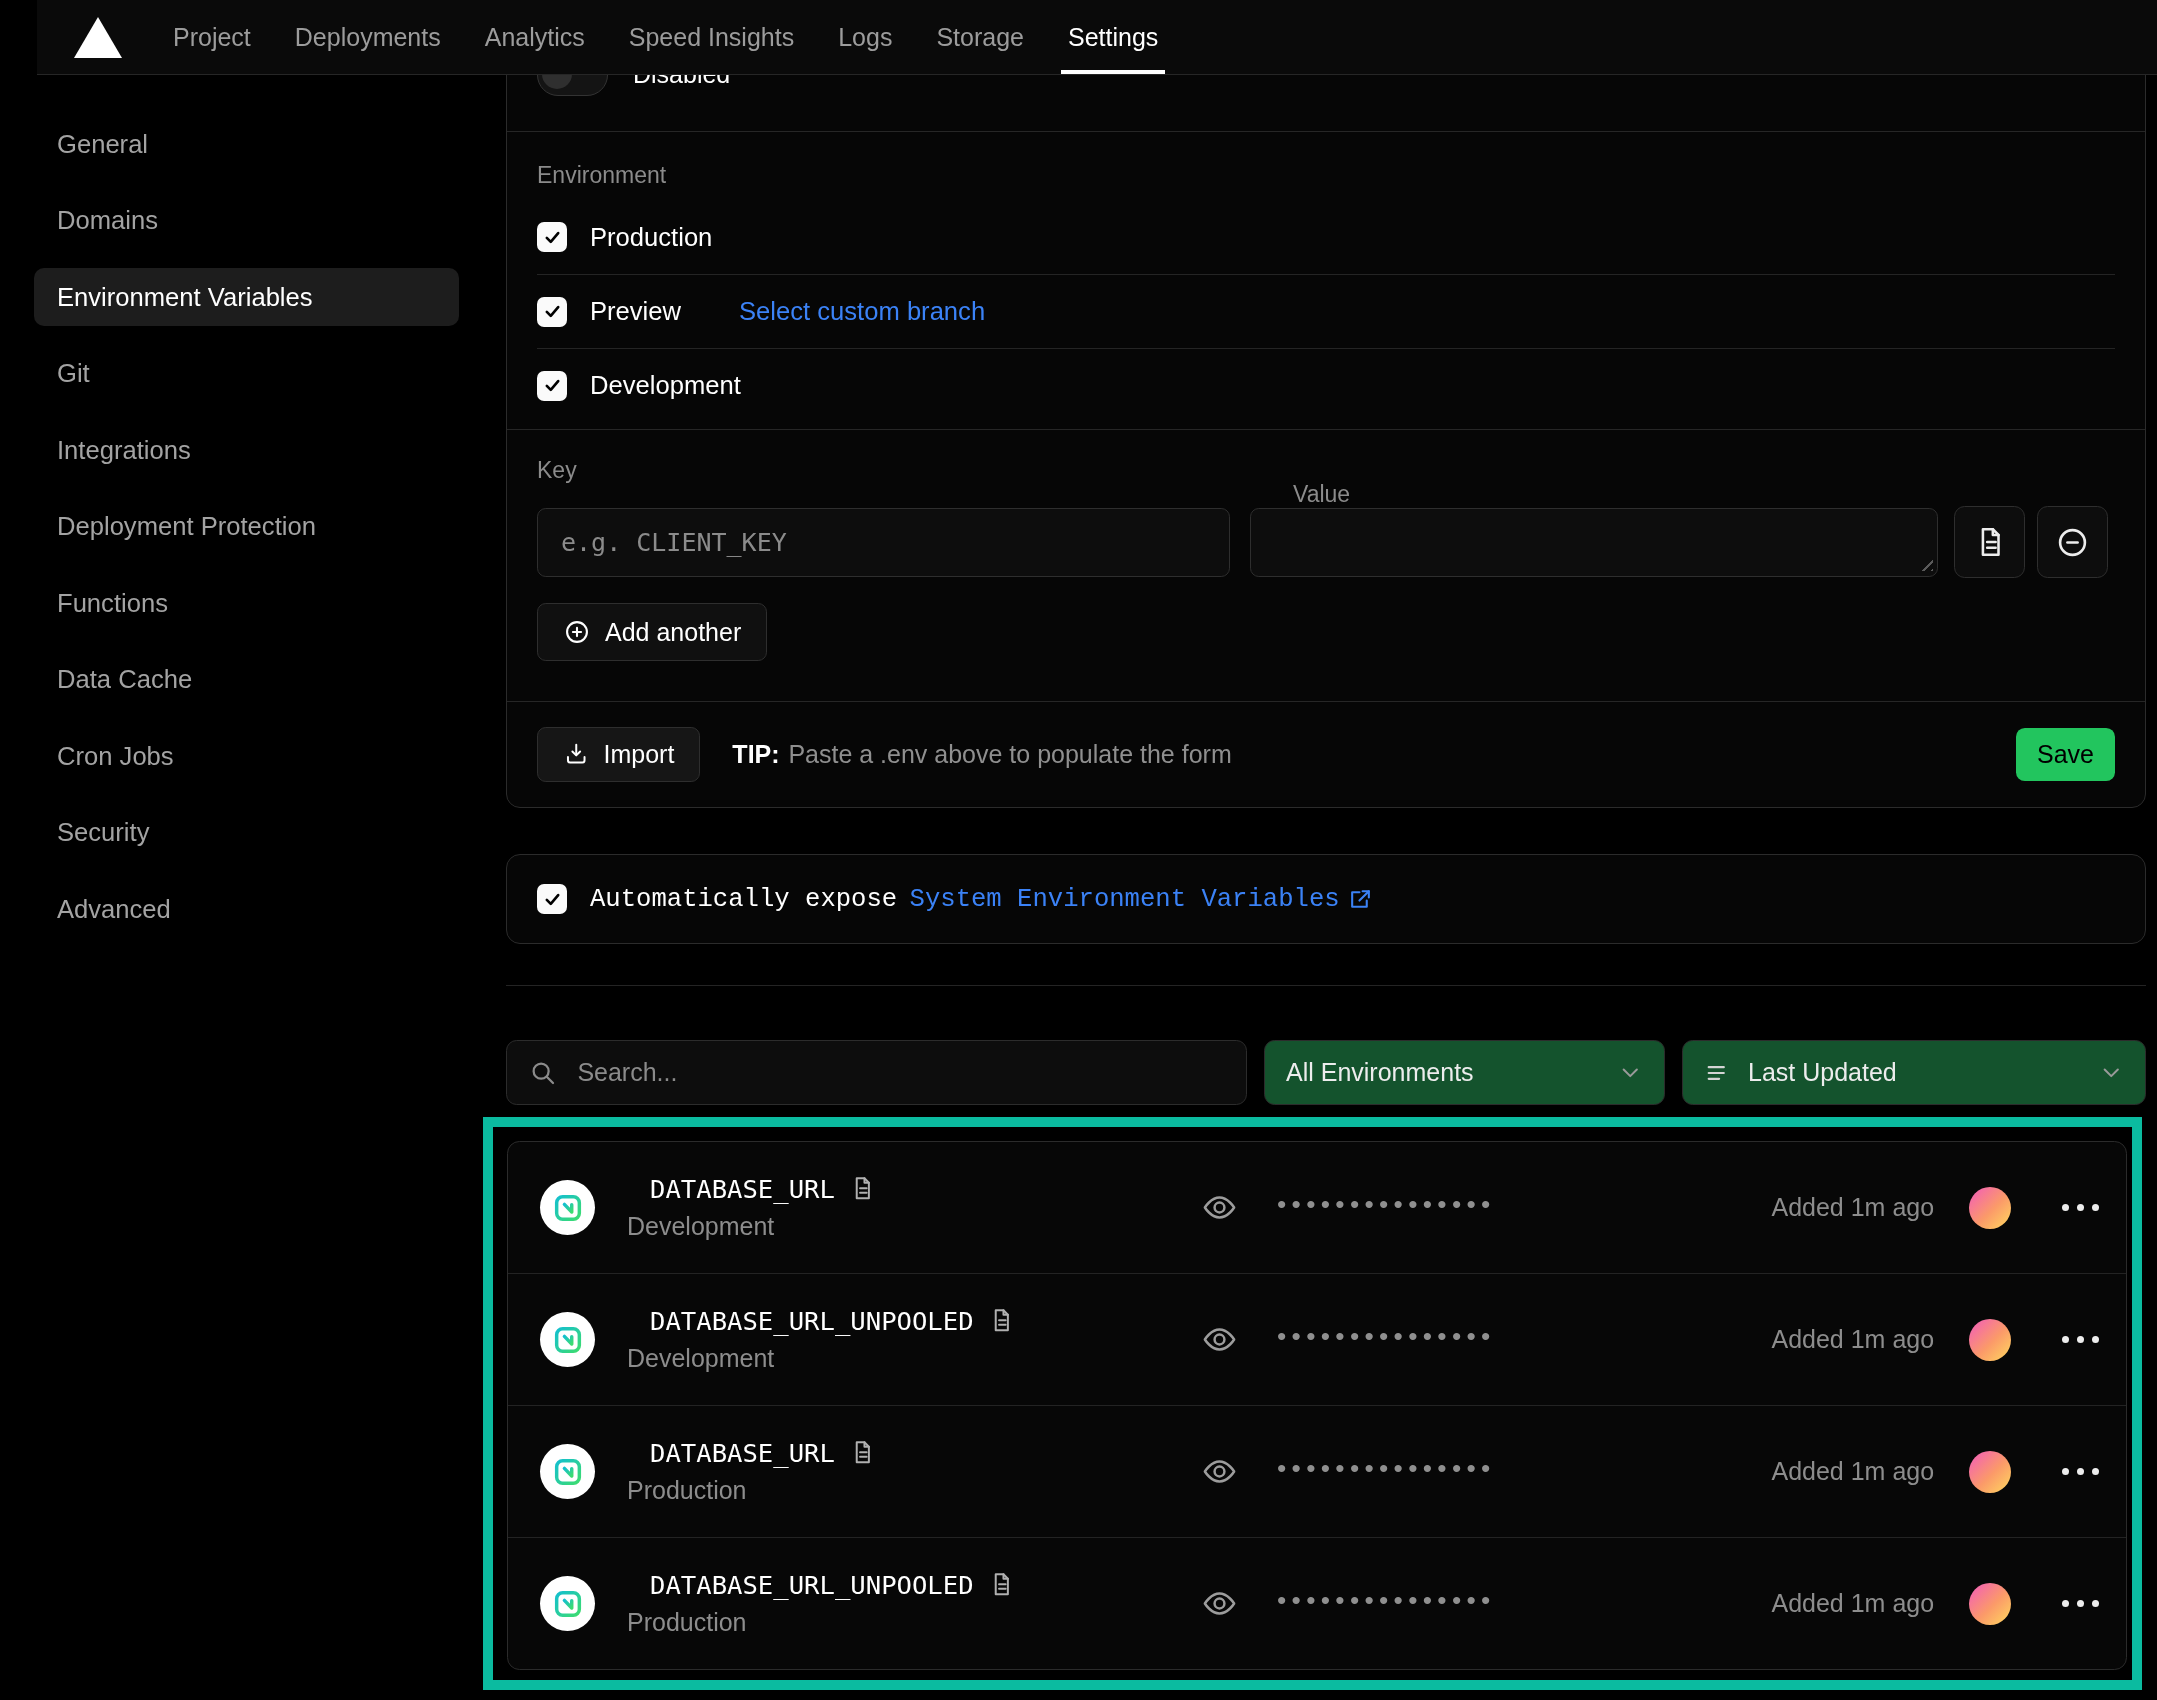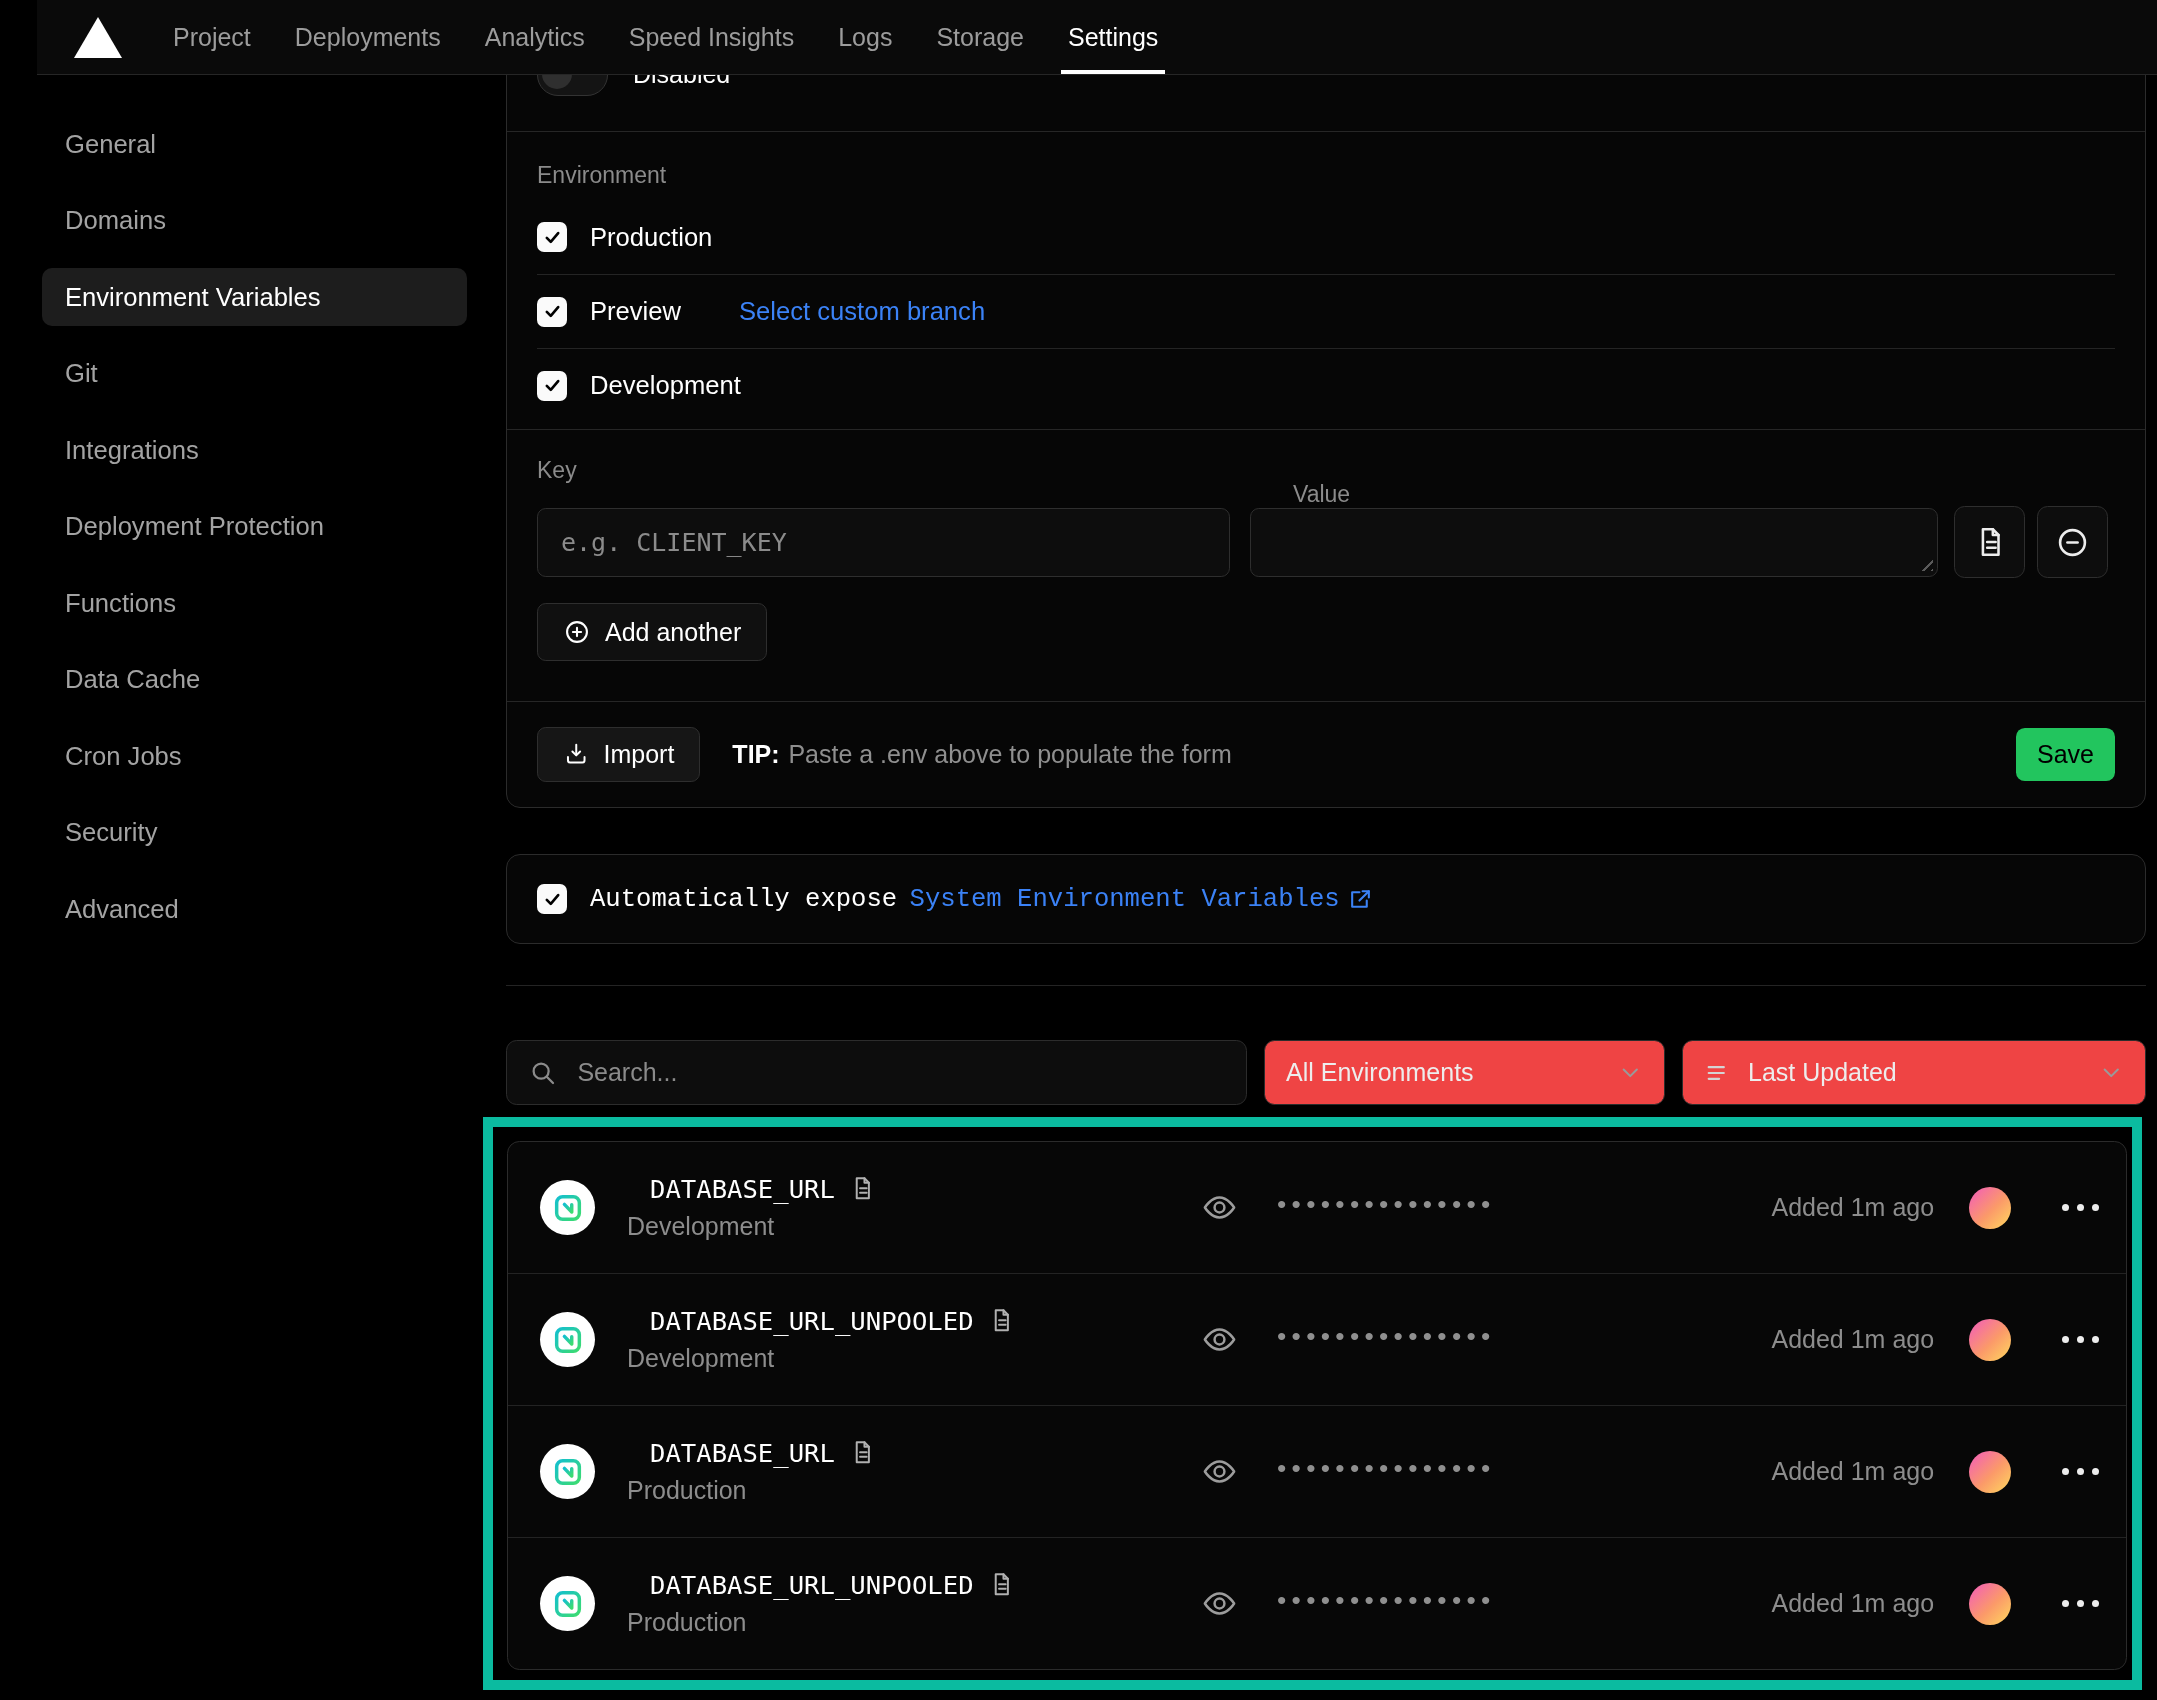--- a/index.html
+++ b/index.html
@@ -11,21 +11,21 @@
   #topnav { position:absolute; top:0; left:0; width:2158px; height:75px; background:#0a0a0a;
             border-bottom:1.8px solid #262626; display:flex; align-items:center; padding-left:37px; z-index:30;margin-left:37px; }
   .logo-tri { width:0; height:0; border-left:24px solid transparent; border-right:24px solid transparent;
               border-bottom:41px solid #ffffff; margin-right:51px; }
   .nav-items { display:flex; height:100%; gap:44px; }
   .nav-item { position:relative; display:flex; align-items:center; height:100%; font-size:25px; color:#9c9c9c; cursor:pointer; }
   .nav-item.active { color:#ffffff; }
   .nav-item.active::after { content:""; position:absolute; left:-7px; right:-7px; bottom:0; height:4.4px; background:#ffffff; }
 
   
-  #sidebar { position:absolute; top:115px; left:42px; width:425px; }
+  #sidebar { position:absolute; top:115px; left:34px; width:425px; }
   .side-item { height:58px; display:flex; align-items:center; padding-left:23px; margin-bottom:18.5px;
                border-radius:8.8px; font-size:25.6px; color:#a3a3a3; cursor:pointer; }
   .side-item.active { background:#1d1d1d; color:#ffffff; font-weight:500;border-radius:10px; }
 
   
   #main { position:absolute; left:506px; top:0; width:1640px; height:1701px; }
   .panel { background:#060606; border:1.8px solid #2b2b2b; border-radius:14px; }
 
   #panel-form { position:absolute; top:17.6px; left:0; right:0; height:790px; }
   .toggle-row { display:flex; align-items:center; gap:25px; margin:35px 30px 0; }
@@ -78,21 +78,21 @@
   .expose-text { font-size:25.6px; color:#ffffff; margin-left:23px; }
   .expose-link { font-size:25.6px; color:#3b82f6; margin-left:12.4px; cursor:pointer; display:inline-flex; align-items:center; gap:8.8px; }
 
   .divider-main { position:absolute; top:985px; left:0; right:0; border-top:1.8px solid #242424; }
 
   .filter-row { position:absolute; top:1040px; left:0; right:0; height:65px; display:flex; gap:17px; }
   .search-box { flex:1; display:flex; align-items:center; gap:19.4px; background:#0d0d0d; border:1.8px solid #2c2c2c;
                 border-radius:10.6px; padding:0 21px; }
   .search-box input { flex:1; background:transparent; border:none; outline:none; color:#ededed; font-size:25px; }
   .search-box input::placeholder { color:#8b8b8b; }
-  .dropdown { display:flex; align-items:center; gap:16px; background:#ef4444; border:1.8px solid #2c2c2c; border-radius:10.6px;
+  .dropdown { display:flex; align-items:center; gap:16px; background:#14532d; border:1.8px solid #2c2c2c; border-radius:10.6px;
               padding:0 21px; cursor:pointer; }
   .dd-env  { width:401px; }
   .dd-sort { width:464px; }
   .dd-label { font-size:25px; color:#ededed; flex:1; }
   .dd-env .dd-label { flex:1; }
 
   
   #annotation-box { position:absolute; left:483px; top:1117px; width:1659px; height:573px; border:10.6px solid #0bbba0; z-index:10; }
   #var-list { margin:14px 5.3px 0 14px; height:529px; background:#070707; border:1.8px solid #2b2b2b; border-radius:12.4px;
               display:flex; flex-direction:column; overflow:hidden; }

